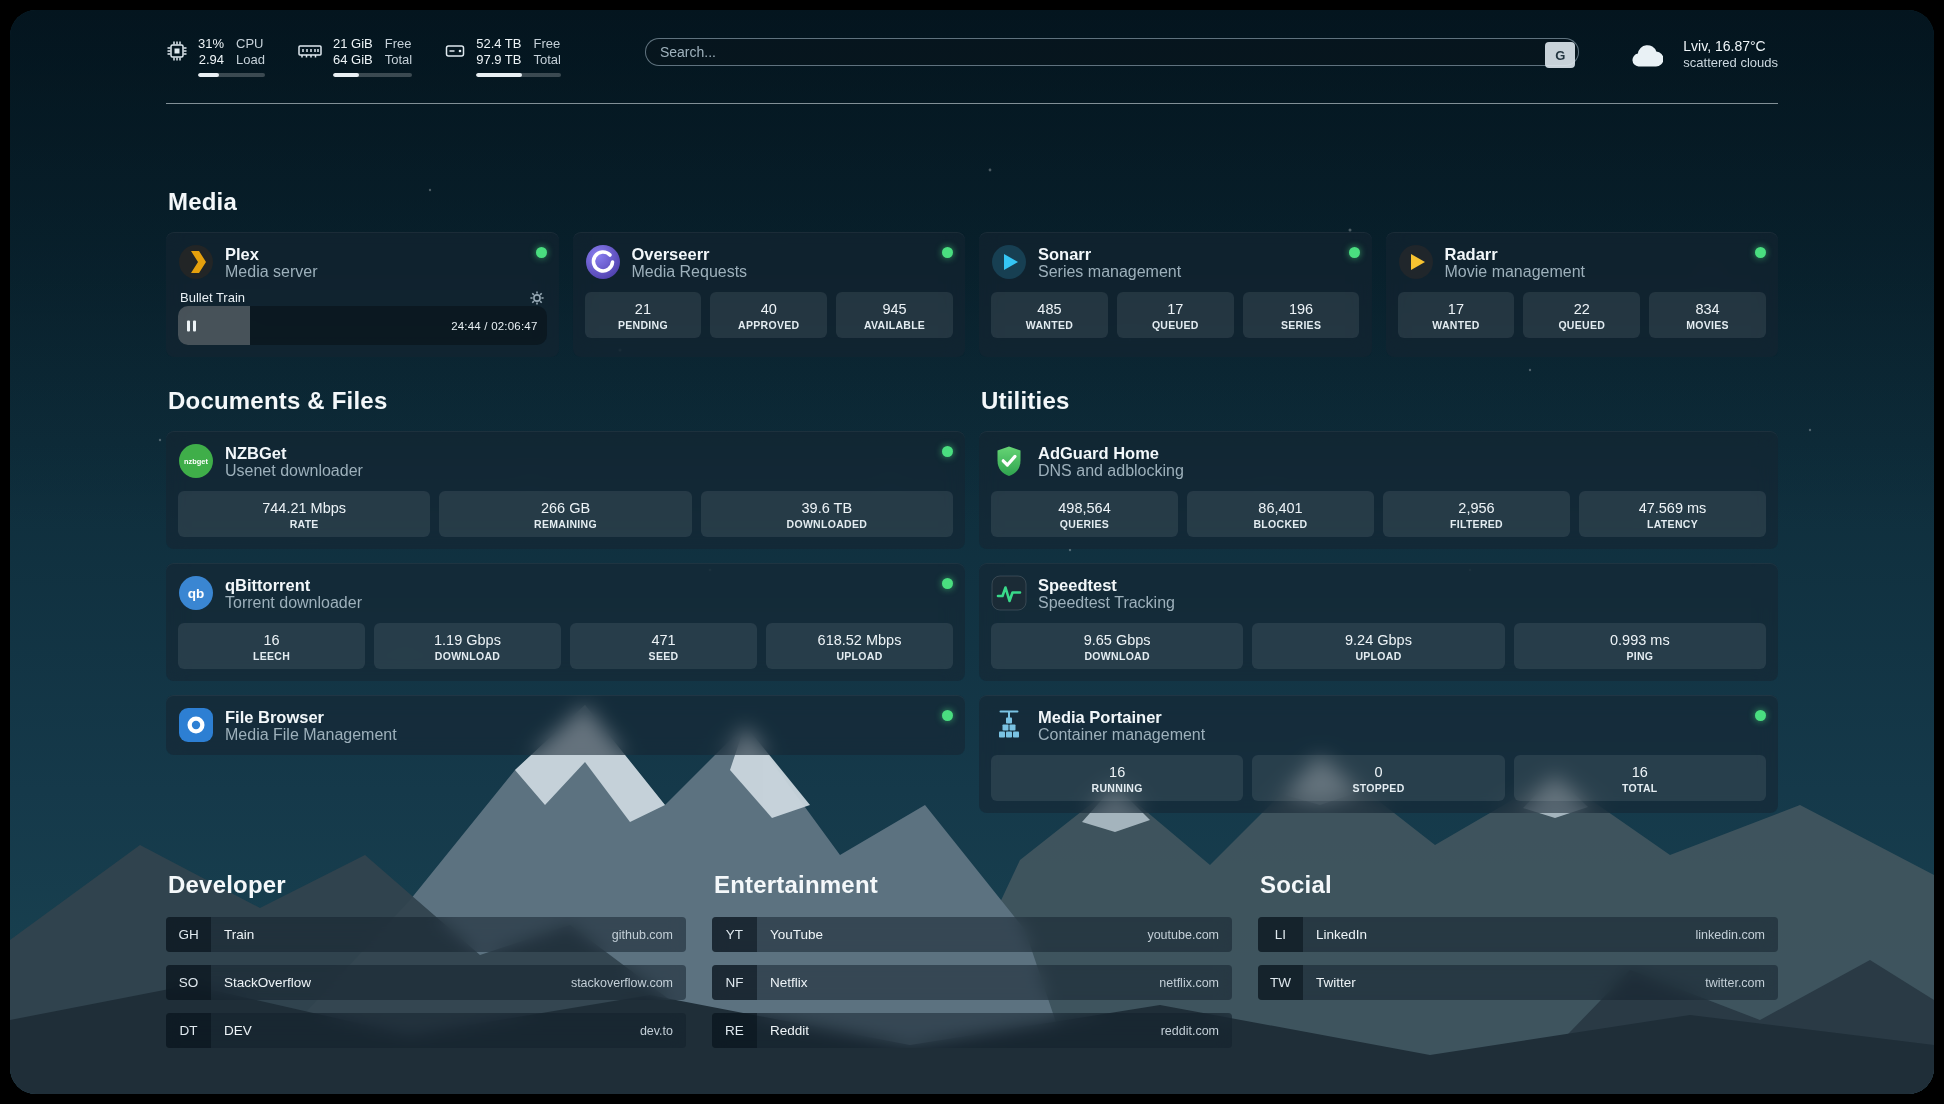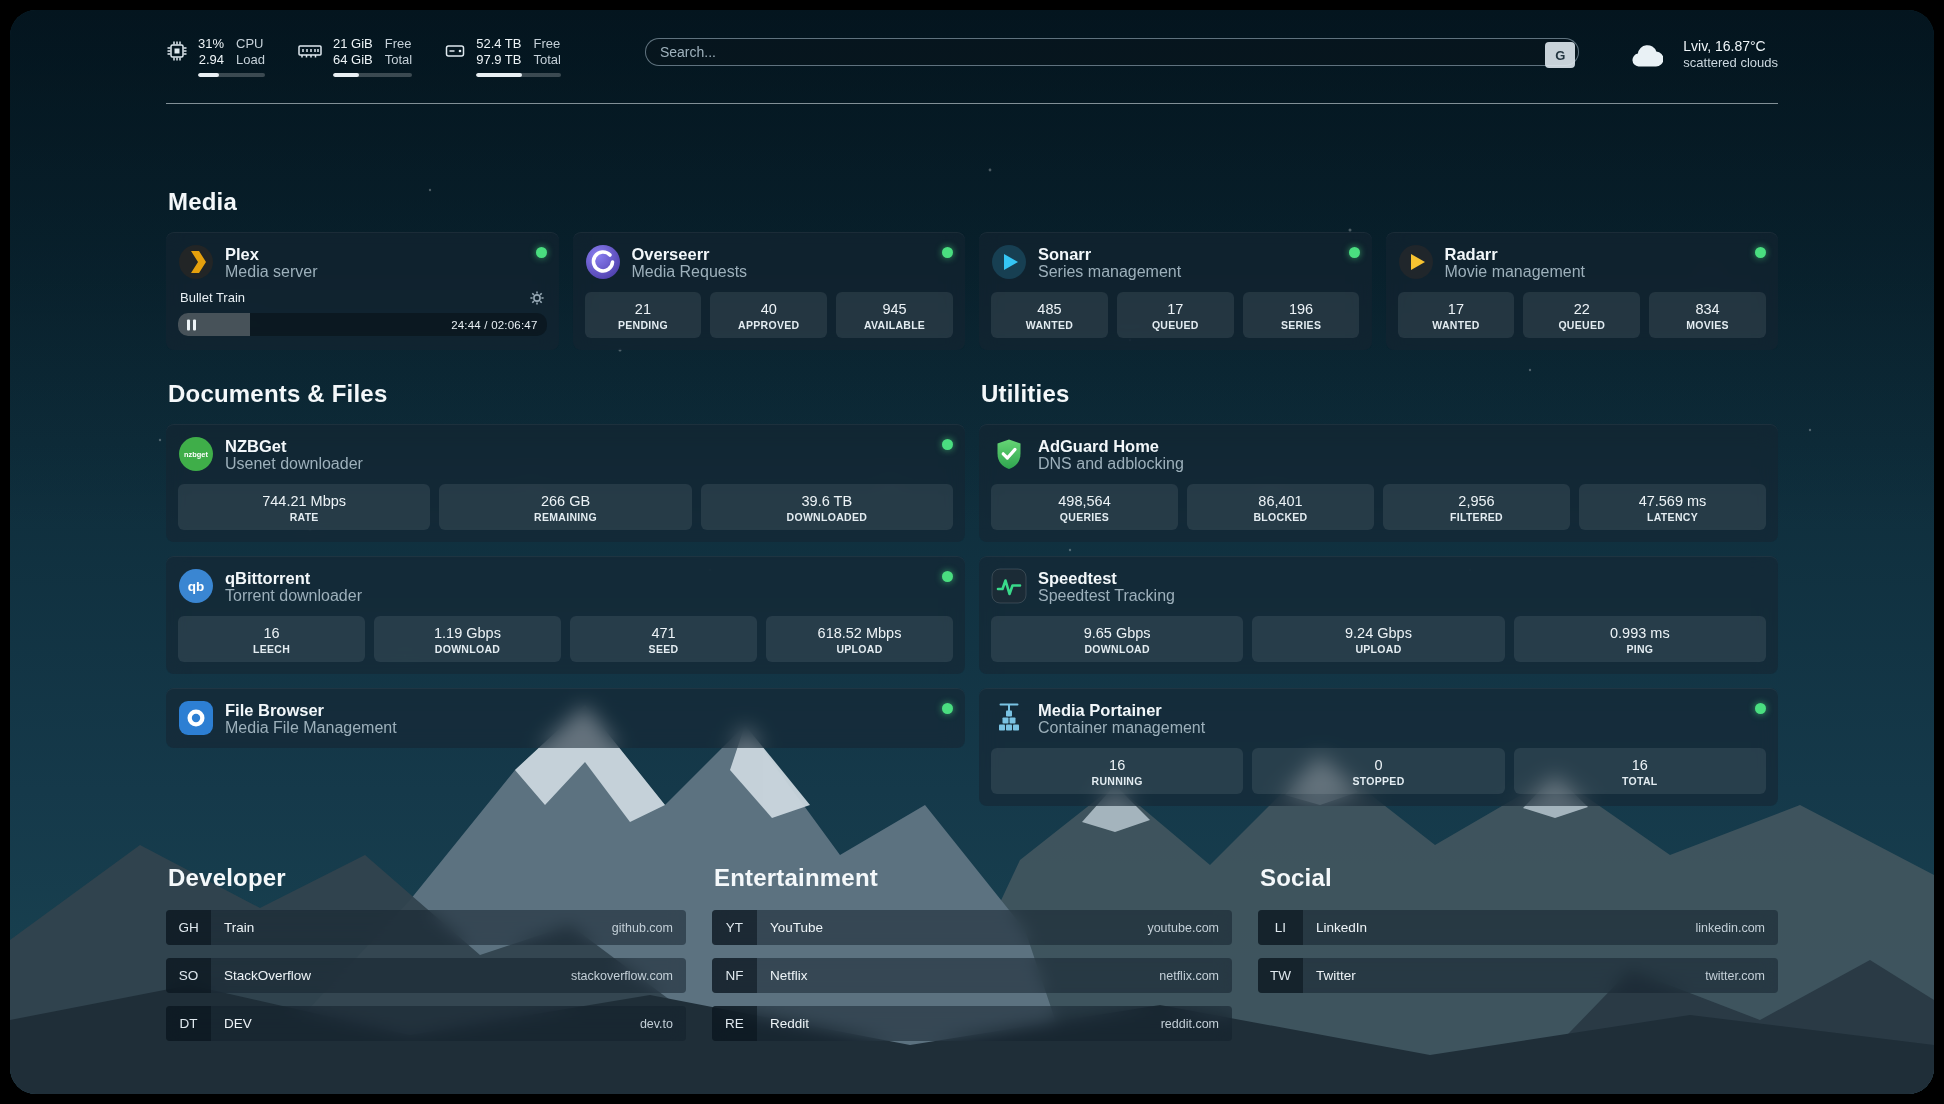--- a/index.html
+++ b/index.html
@@ -86,21 +86,21 @@
   }
   .stats { display:flex; gap:9px; margin-top:12px; }
   .stat { flex:1; background:rgba(255,255,255,0.085); border-radius:6px; text-align:center; padding:8px 2px 7px; }
   .stat-v { font-size:14.5px; color:#edf3f7; line-height:18px; }
   .stat-l { font-size:10.5px; font-weight:700; color:#e3ecf1; letter-spacing:.3px; margin-top:1px; }
 
   
   .np-row { display:flex; align-items:flex-start; margin-top:10px; padding:0 2px; }
   .np-title { font-size:13px; color:#e9f0f4; }
   .gear { margin-left:auto; cursor:pointer; line-height:0; }
-  .np-bar { position:relative; height:23px; background:rgba(6,14,20,0.5); border-radius:10px; margin-top:7px; overflow:hidden; }
+  .np-bar { position:relative; height:39px; background:rgba(6,14,20,0.5); border-radius:10px; overflow:hidden; }
   .np-fill { position:absolute; left:0; top:0; bottom:0; background:rgba(255,255,255,0.25); }
   .np-pause { position:absolute; left:9px; top:50%; transform:translateY(-50%); display:flex; gap:3px; cursor:pointer; }
   .np-pause span { width:3px; height:11px; background:#eef4f7; border-radius:1px; }
   .np-time { position:absolute; right:9px; top:50%; transform:translateY(-50%); font-size:11.5px; color:#e9f0f4; letter-spacing:.2px; }
 
   
   .bm-grid { display:grid; grid-template-columns:1fr 1fr 1fr; gap:26px; margin-top:58px; }
   .bm-col .h { margin-bottom:18px; }
   .bm-row {
     display:flex; align-items:center; height:35px;

